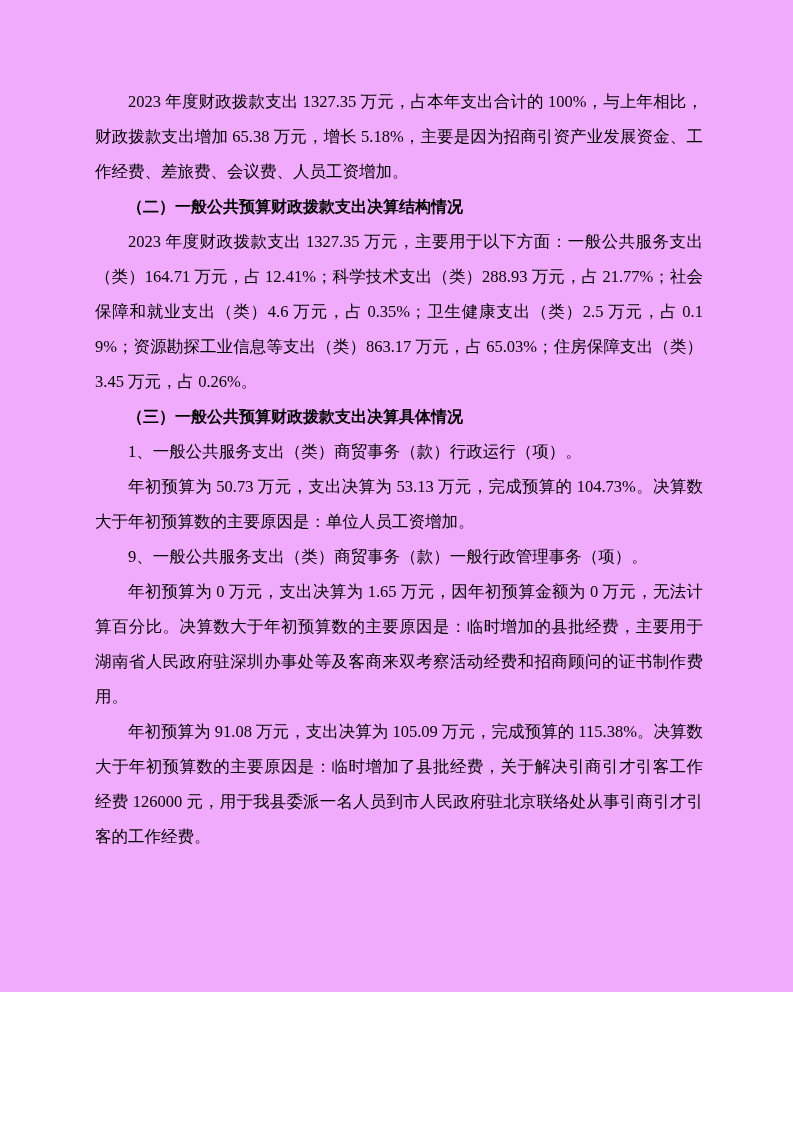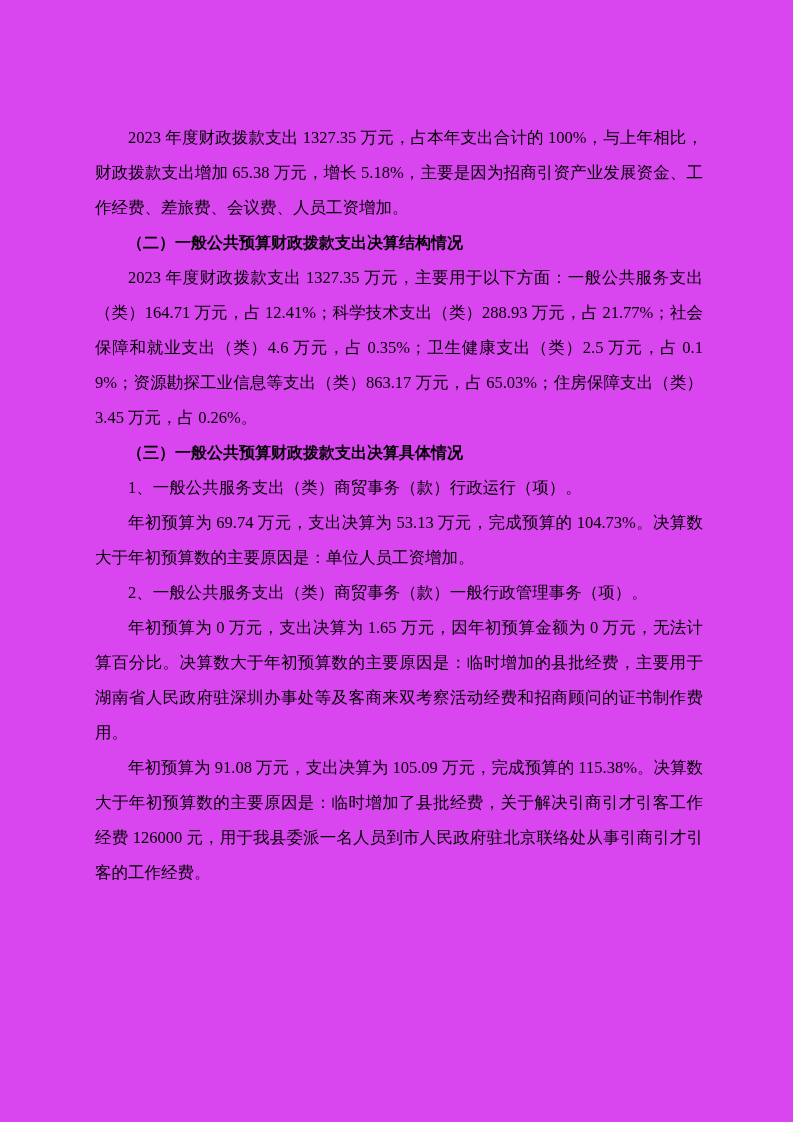--- a/index.html
+++ b/index.html
@@ -8,23 +8,23 @@
       background: #ffffff;
     }
     body {
       width: 793px;
       height: 1122px;
       overflow: hidden;
     }
     .page {
       box-sizing: border-box;
       width: 793px;
-      height: 1122px;
-      background: #d946ef;
-      padding: 120px 90px 40px 95px;
+      height: 992px;
+      background: #f0abfc;
+      padding: 84px 90px 40px 95px;
     }
     .doc {
       font-family: "Liberation Serif", "DejaVu Serif", serif;
       font-size: 16.5px;
       line-height: 35px;
       color: #000000;
       text-align: justify;
     }
     .para {
       margin: 0;
@@ -43,18 +43,18 @@
 </head>
 <body>
 
 <div class="page">
   <div class="doc">
     <p class="para">2023 年度财政拨款支出 1327.35 万元，占本年支出合计的 100%，与上年相比，财政拨款支出增加 65.38 万元，增长 5.18%，主要是因为招商引资产业发展资金、工作经费、差旅费、会议费、人员工资增加。</p>
     <h3 class="heading">（二）一般公共预算财政拨款支出决算结构情况</h3>
     <p class="para">2023 年度财政拨款支出 1327.35 万元，主要用于以下方面：一般公共服务支出（类）164.71 万元，占 12.41%；科学技术支出（类）288.93 万元，占 21.77%；社会保障和就业支出（类）4.6 万元，占 0.35%；卫生健康支出（类）2.5 万元，占 0.19%；资源勘探工业信息等支出（类）863.17 万元，占 65.03%；住房保障支出（类）3.45 万元，占 0.26%。</p>
     <h3 class="heading">（三）一般公共预算财政拨款支出决算具体情况</h3>
     <p class="para">1、一般公共服务支出（类）商贸事务（款）行政运行（项）。</p>
-    <p class="para">年初预算为 69.74 万元，支出决算为 53.13 万元，完成预算的 104.73%。决算数大于年初预算数的主要原因是：单位人员工资增加。</p>
-    <p class="para">2、一般公共服务支出（类）商贸事务（款）一般行政管理事务（项）。</p>
+    <p class="para">年初预算为 50.73 万元，支出决算为 53.13 万元，完成预算的 104.73%。决算数大于年初预算数的主要原因是：单位人员工资增加。</p>
+    <p class="para">9、一般公共服务支出（类）商贸事务（款）一般行政管理事务（项）。</p>
     <p class="para">年初预算为 0 万元，支出决算为 1.65 万元，因年初预算金额为 0 万元，无法计算百分比。决算数大于年初预算数的主要原因是：临时增加的县批经费，主要用于湖南省人民政府驻深圳办事处等及客商来双考察活动经费和招商顾问的证书制作费用。</p>
     <p class="para">年初预算为 91.08 万元，支出决算为 105.09 万元，完成预算的 115.38%。决算数大于年初预算数的主要原因是：临时增加了县批经费，关于解决引商引才引客工作经费 126000 元，用于我县委派一名人员到市人民政府驻北京联络处从事引商引才引客的工作经费。</p>
   </div>
 </div>
 
 </body></html>

